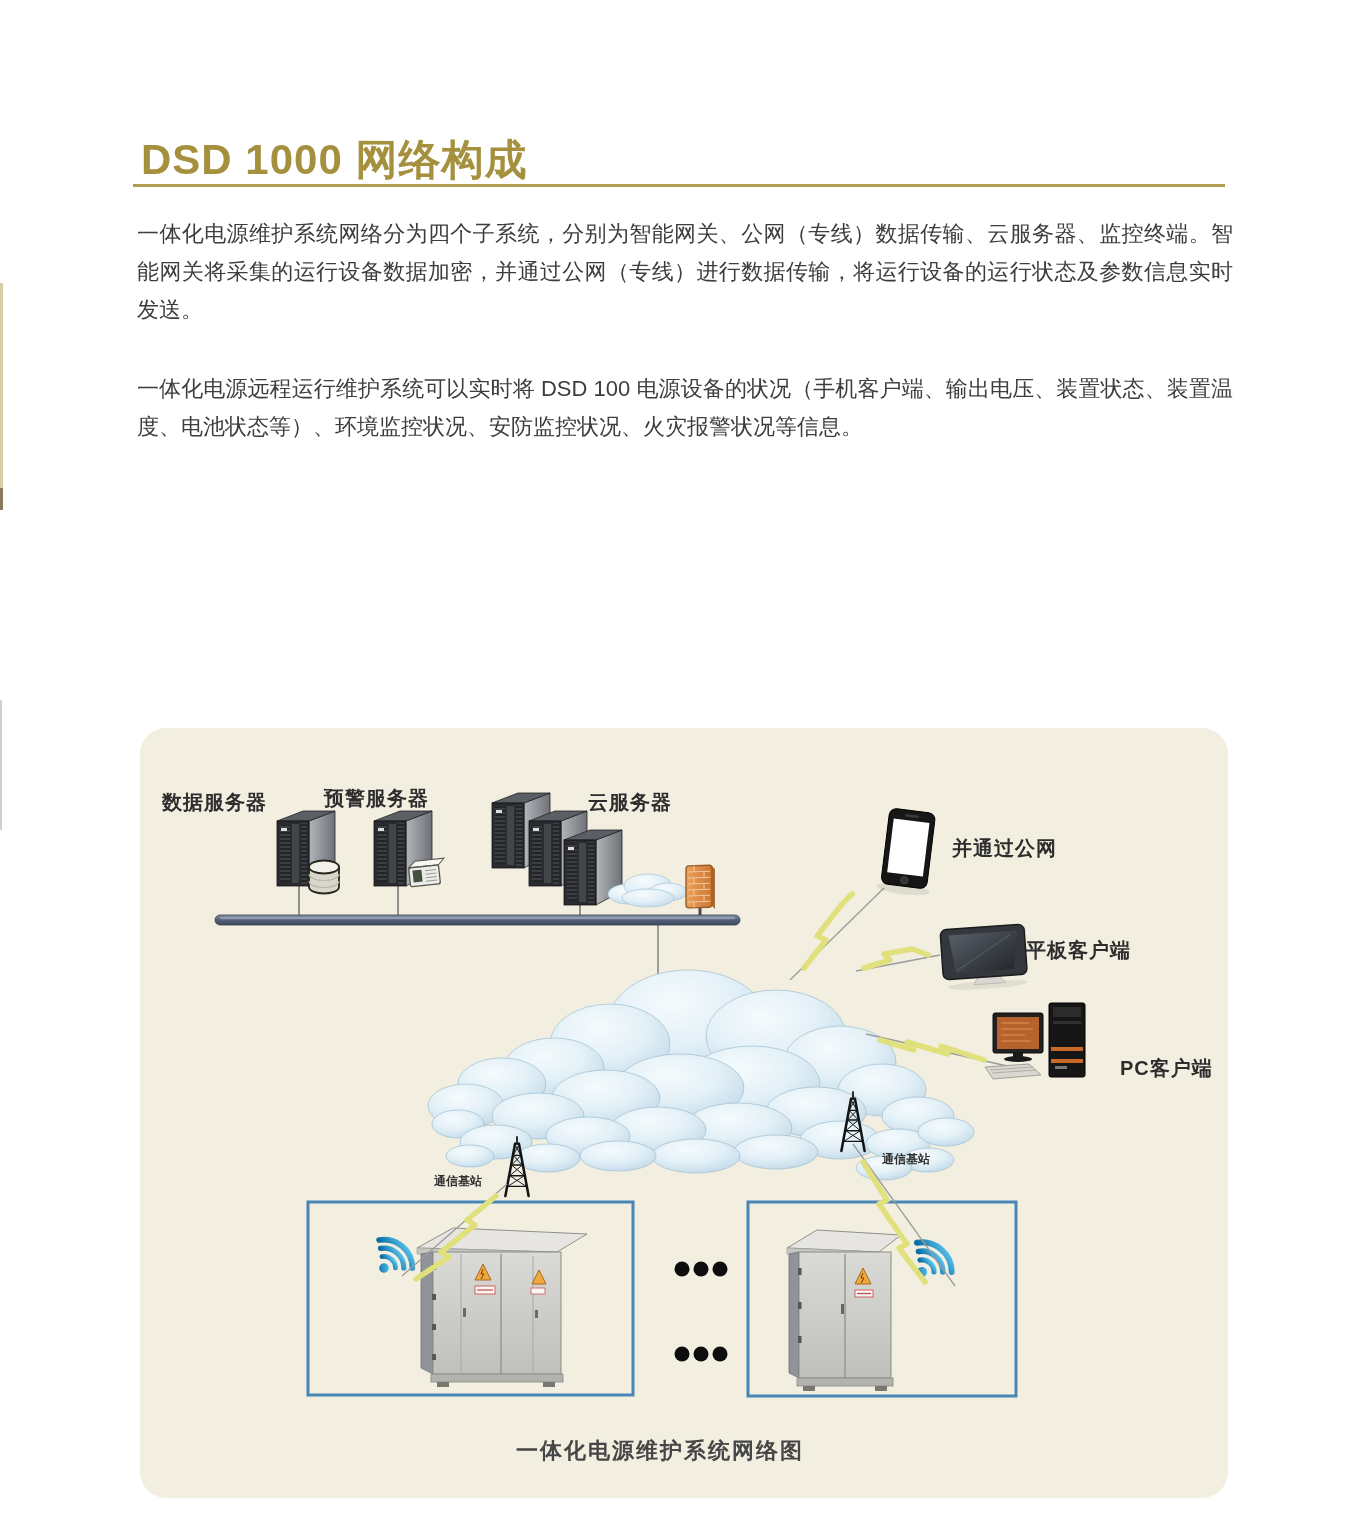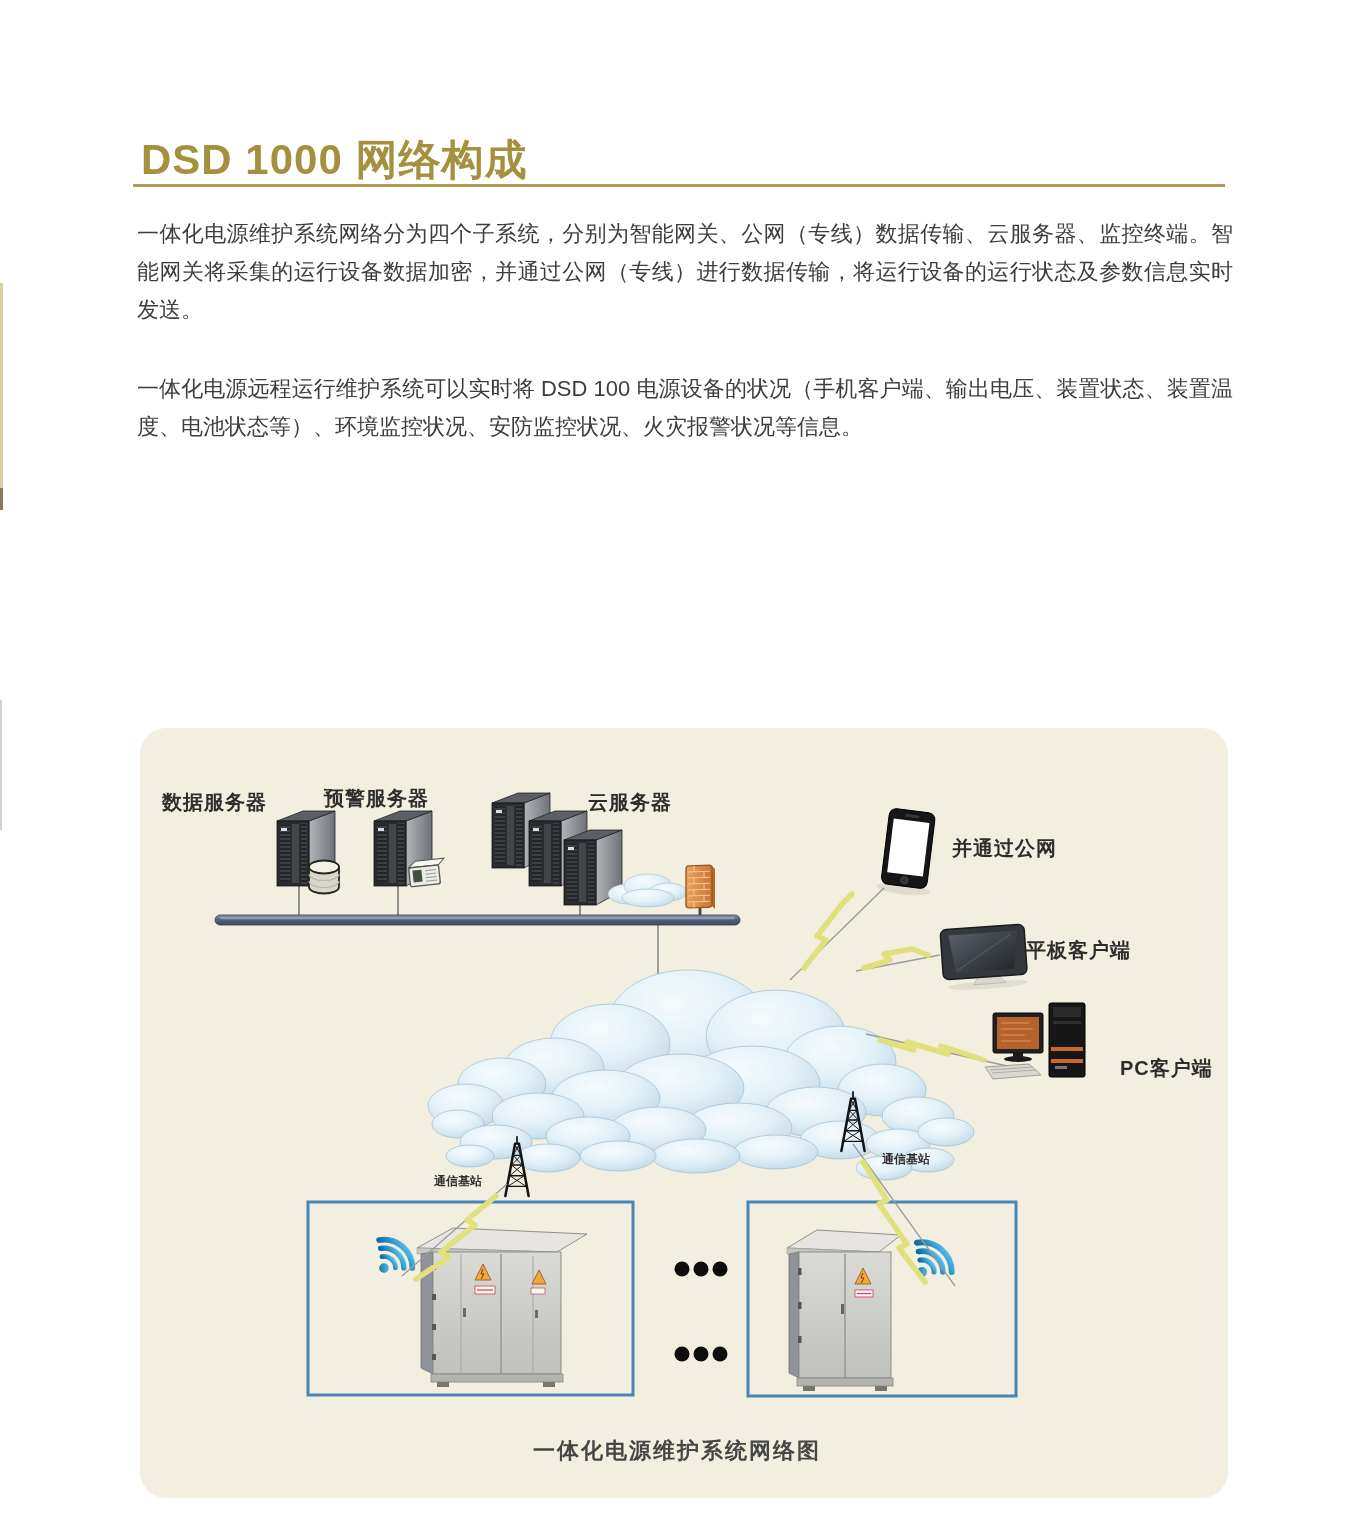--- a/index.html
+++ b/index.html
@@ -28,21 +28,21 @@
     background:#f2efe1;border-radius:26px;
   }
   #art{position:absolute;left:0;top:0;width:1088px;height:770px;}
   .dlabel{
     position:absolute;z-index:5;font-weight:700;color:#2d2d2d;
     font-size:20px;letter-spacing:1px;white-space:nowrap;margin-top:11px;
   }
   .dlabel.small{font-size:12px;letter-spacing:0;}
   #caption{
     position:absolute;z-index:5;left:0;top:708px;width:1040px;text-align:center;
-    font-size:22px;font-weight:600;color:#464646;letter-spacing:2px;margin-left:17px;
+    font-size:22px;font-weight:600;color:#464646;letter-spacing:2px;
   }
 </style>
 </head>
 <body>
 
 <div id="page">
 
   <div class="edge-strip" style="top:283px;width:3px;height:205px;background:#d9cda6;"></div>
   <div class="edge-strip" style="top:488px;width:3px;height:22px;background:#8a7a5d;"></div>
   <div class="edge-strip" style="top:700px;width:2px;height:130px;background:#d0d0d0;"></div>

